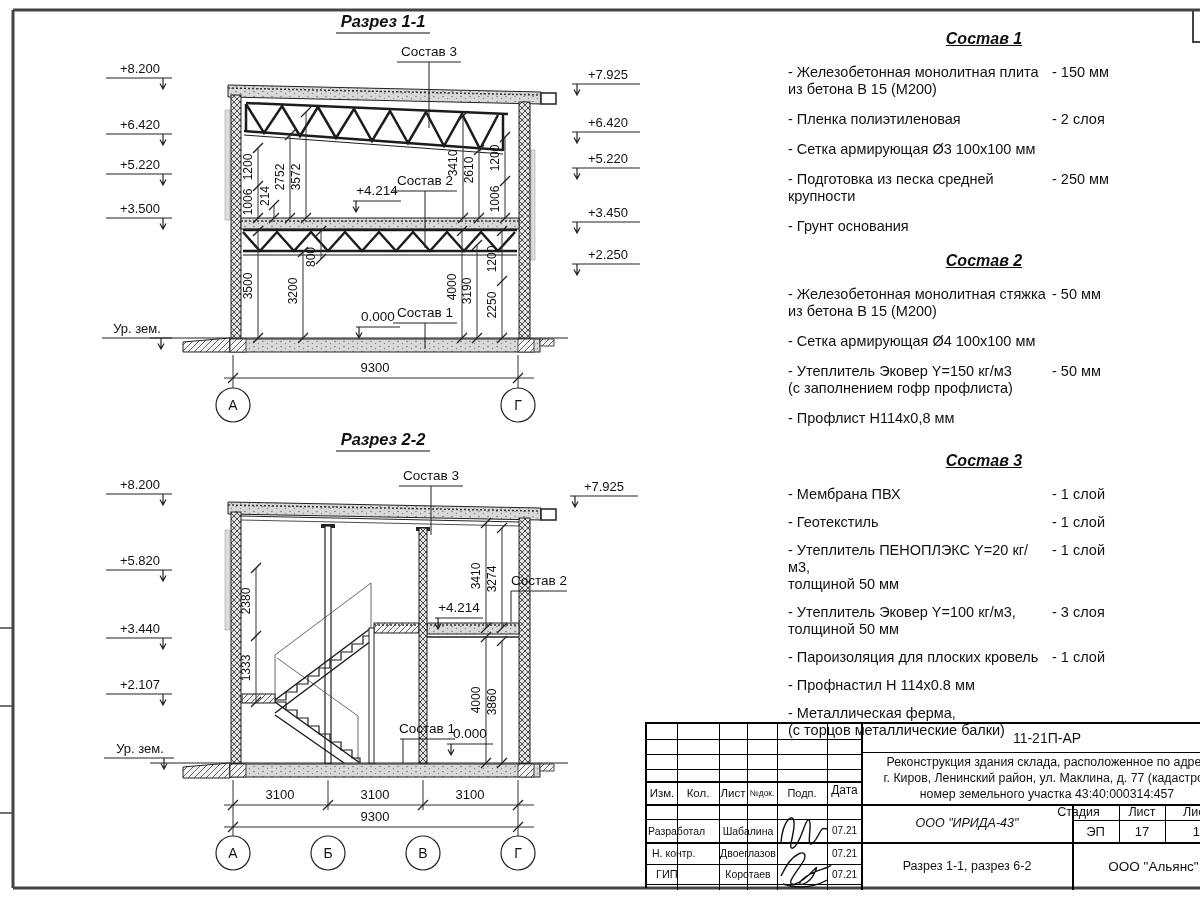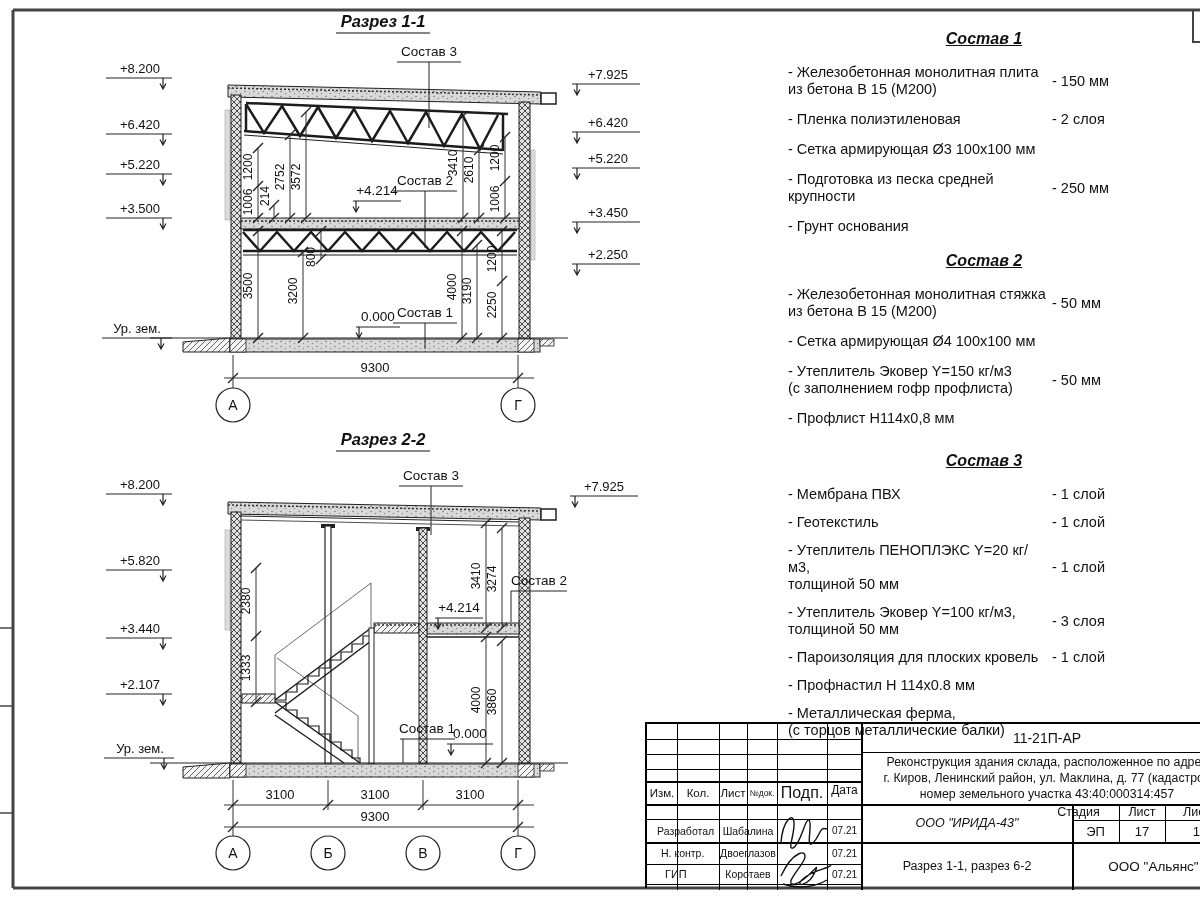--- a/index.html
+++ b/index.html
@@ -11,34 +11,34 @@
   .t12{font-size:12px}
   .t13{font-size:13px}
   .t14{font-size:13.5px}
   .ttl{font-size:16.5px;font-weight:bold;font-style:italic}
   .ax{font-size:14px}
   
   .comps{position:absolute;left:788px;top:0;width:392px}
   .comp{position:absolute;left:0;width:100%}
   .comp-title{font-size:16px;font-style:italic;font-weight:bold;text-decoration:underline;
     text-align:center;margin-bottom:16px}
-  .item{display:flex;align-items:center;margin-bottom:13px;font-size:14.5px;line-height:17px}
+  .item{display:flex;align-items:flex-start;margin-bottom:13px;font-size:14.5px;line-height:17px}
   .c3 .item{margin-bottom:11px}
   .item-name{width:260px}
   .item-val{flex:1;padding-left:4px;white-space:nowrap}
   
   .tb{position:absolute;left:645px;top:722px;width:555px;height:166px;
     border-left:2px solid #000;border-top:2px solid #000}
   .tb .vl{position:absolute;width:1px;background:#000}
   .tb .hl{position:absolute;height:1px;background:#000}
   .tb .w2{width:2px}
   .tb .h2{height:2px}
   .tb .cell{position:absolute;display:flex;align-items:center;justify-content:center;
     text-align:center;overflow:hidden}
-  .tb .left{justify-content:flex-start;padding-left:10px;text-align:left}
+  .tb .left{justify-content:flex-start;padding-left:1px;text-align:left}
   .it{font-style:italic}
   .sig{position:absolute}
 </style>
 </head>
 <body>
 
 <div id="sheet">
 
 <svg class="draw" width="1200" height="900" viewBox="0 0 1200 900">
   <defs>
@@ -516,21 +516,21 @@
   <div class="hl" style="left:0;top:95px;width:215px"></div>
   <div class="hl" style="left:425px;top:96px;width:130px"></div>
   <div class="hl h2" style="left:0;top:118px;width:555px"></div>
   <div class="hl" style="left:0;top:140px;width:215px"></div>
   <div class="hl" style="left:0;top:160px;width:215px"></div>
 
   <div class="cell" style="left:0;top:57px;width:30px;height:23px;font-size:11.5px">Изм.</div>
   <div class="cell" style="left:30px;top:57px;width:42px;height:23px;font-size:11.5px">Кол.</div>
   <div class="cell" style="left:72px;top:57px;width:28px;height:23px;font-size:11.5px">Лист</div>
   <div class="cell" style="left:100px;top:57px;width:30px;height:23px;font-size:8.5px">№док.</div>
-  <div class="cell" style="left:130px;top:57px;width:50px;height:23px;font-size:16px">Подп.</div>
+  <div class="cell" style="left:130px;top:57px;width:50px;height:23px;font-size:11px">Подп.</div>
   <div class="cell" style="left:180px;top:57px;width:35px;height:17px;font-size:12px">Дата</div>
 
   <div class="cell left" style="left:0;top:95px;width:72px;height:23px;font-size:10.5px">Разработал</div>
   <div class="cell" style="left:72px;top:95px;width:58px;height:23px;font-size:10.5px">Шабалина</div>
   <div class="cell" style="left:180px;top:95px;width:35px;height:23px;font-size:10px">07.21</div>
   <div class="cell left" style="left:4px;top:118px;width:72px;height:22px;font-size:10.5px">Н. контр.</div>
   <div class="cell" style="left:72px;top:118px;width:58px;height:22px;font-size:10.5px">Двоеглазов</div>
   <div class="cell" style="left:180px;top:118px;width:35px;height:22px;font-size:10px">07.21</div>
   <div class="cell left" style="left:8px;top:140px;width:72px;height:20px;font-size:11px">ГИП</div>
   <div class="cell" style="left:72px;top:140px;width:58px;height:20px;font-size:10.5px">Коротаев</div>

